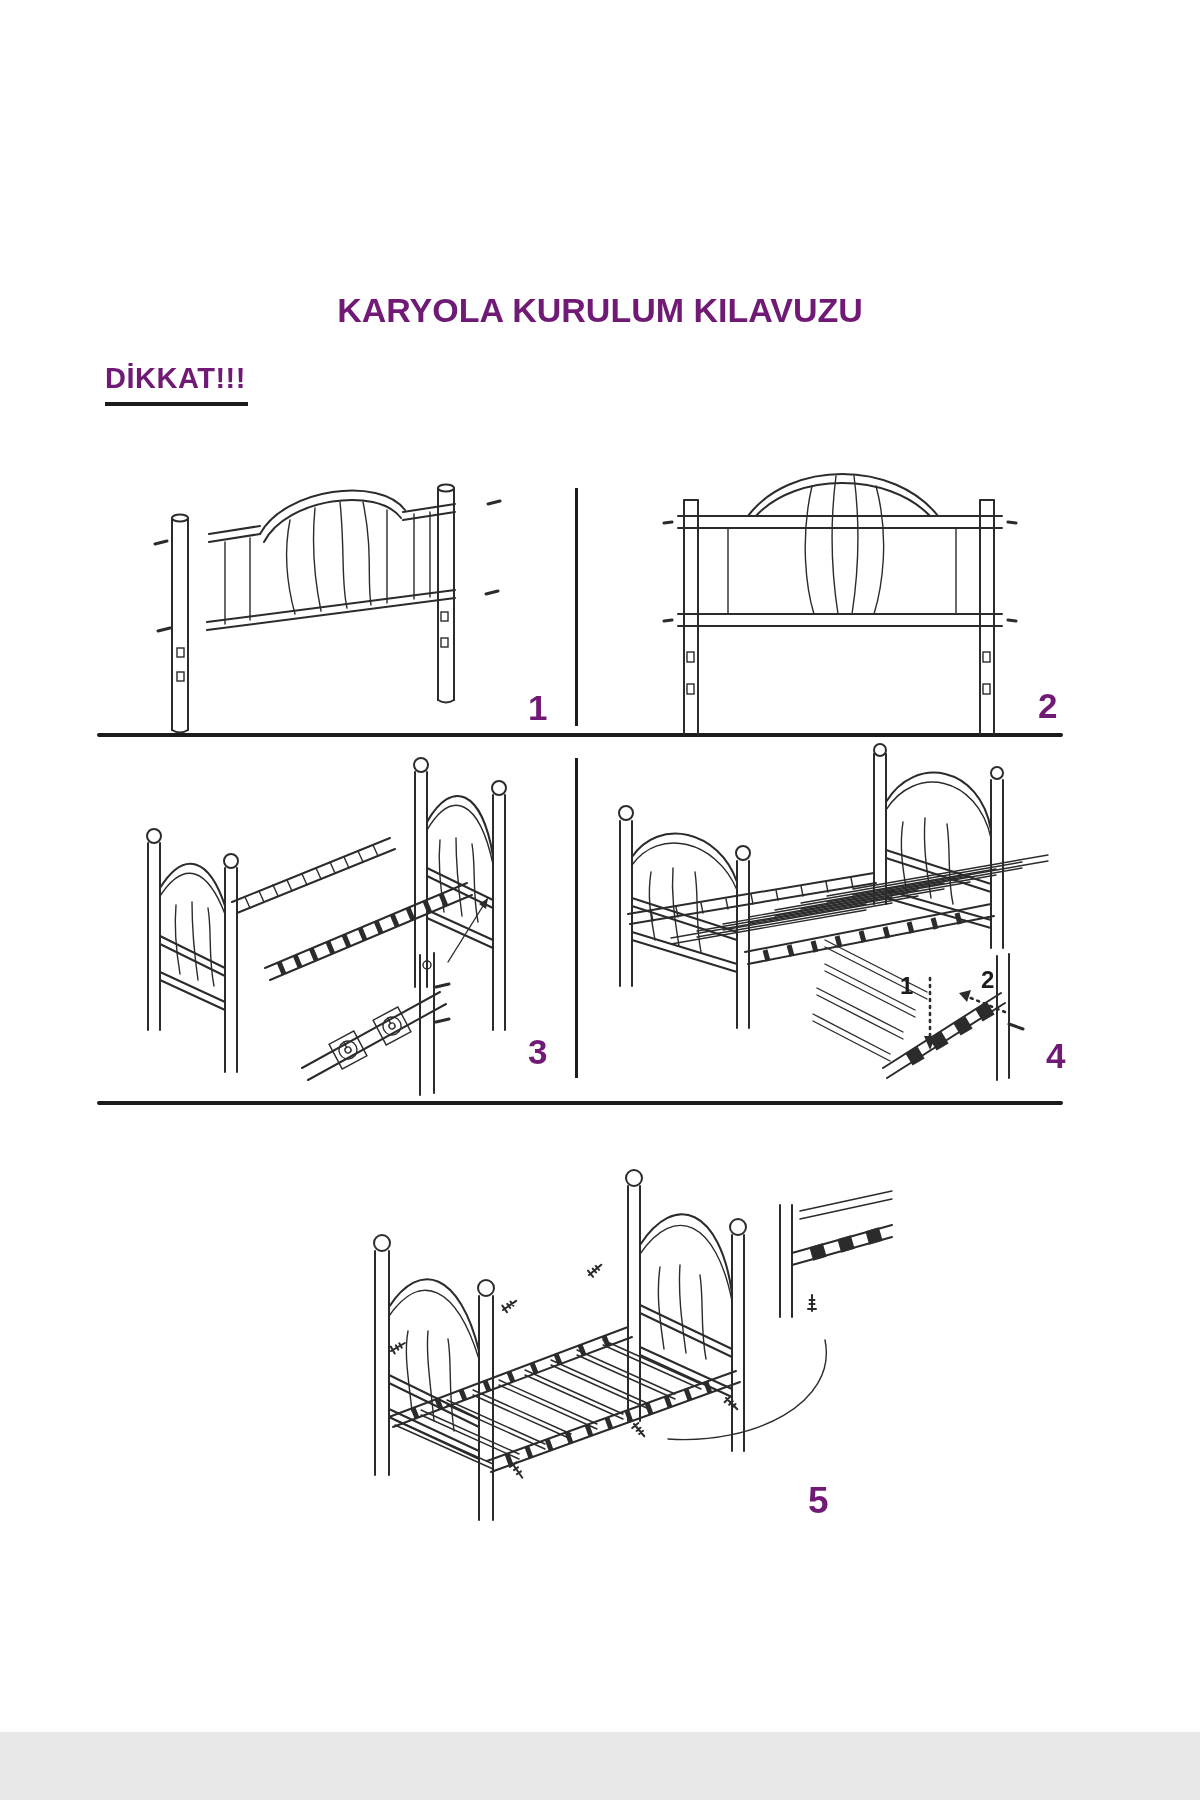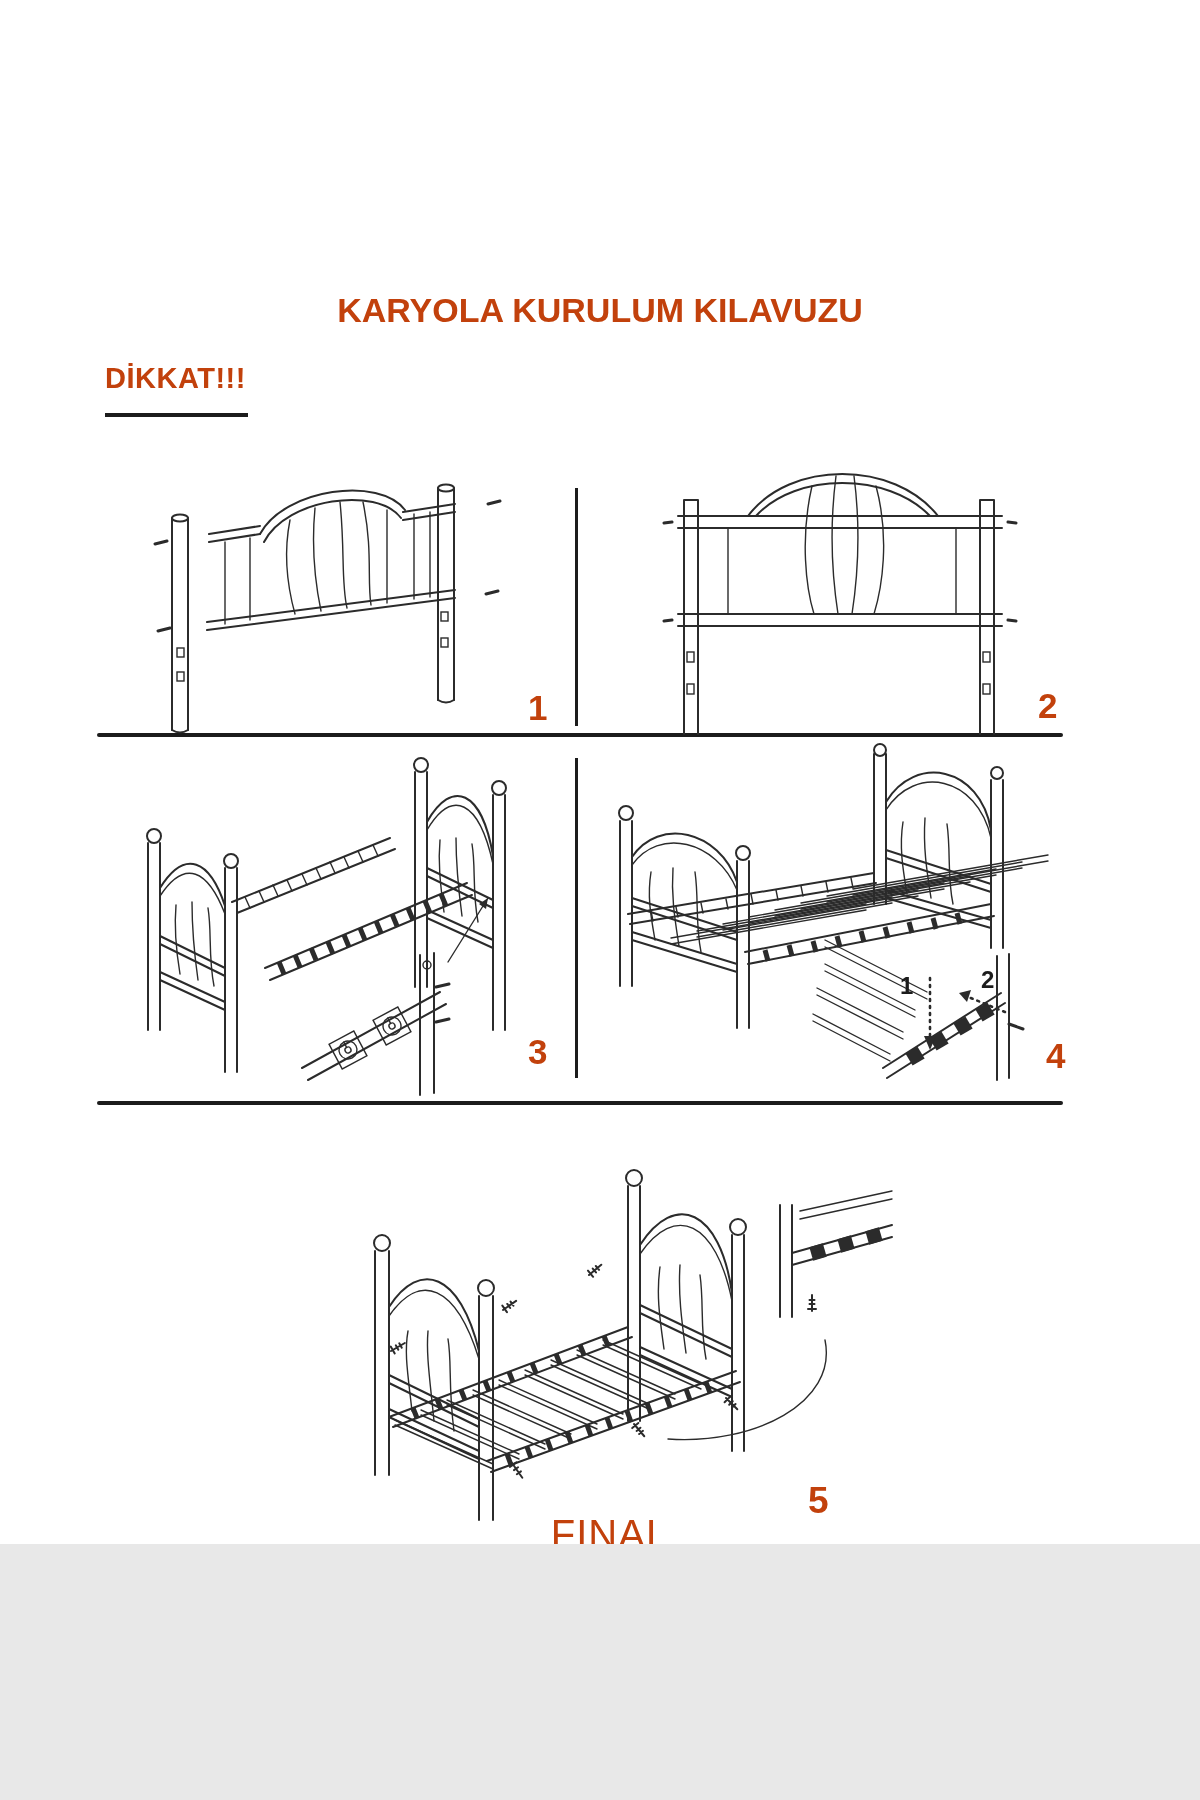--- a/index.html
+++ b/index.html
@@ -1,21 +1,21 @@
 <!DOCTYPE html>
 <html><head>
 <meta charset="utf-8">
 <style>
   html,body{margin:0;padding:0;background:#e8e8e8;}
-  .page{position:relative;width:1200px;height:1544px;background:#ffffff;
-        font-family:"Liberation Sans",sans-serif;color:#c2410c;overflow:hidden;margin:0 auto;}
+  .page{position:relative;width:1200px;height:1732px;background:#ffffff;
+        font-family:"Liberation Sans",sans-serif;color:#701a75;overflow:hidden;margin:0 auto;}
   .abs{position:absolute;}
   .title{top:291px;left:0;width:1200px;text-align:center;font-size:34px;font-weight:bold;letter-spacing:0px;}
   .warn-head{top:362px;left:105px;font-size:29px;font-weight:bold;border-bottom:4px solid #1c1c1c;
-             padding:0 2px 18px 0;letter-spacing:0.5px;}
+             padding:0 2px 7px 0;letter-spacing:0.5px;}
   .warn-body{top:412px;left:105px;font-size:15px;font-weight:bold;white-space:nowrap;letter-spacing:-0.2px;}
   .hline{height:4px;background:#1c1c1c;border-radius:2px;}
   .vline{width:3px;background:#1c1c1c;}
   .stepnum{font-size:35px;font-weight:bold;}
   .final{font-size:40px;font-weight:normal;letter-spacing:1px;}
   svg{position:absolute;overflow:visible;}
   .ln{fill:none;stroke:#2b2b2b;stroke-width:2;stroke-linecap:round;stroke-linejoin:round;}
   .thin{fill:none;stroke:#2b2b2b;stroke-width:1.4;stroke-linecap:round;}
   .thick{fill:none;stroke:#2b2b2b;stroke-width:3;stroke-linecap:round;}
   .dark{fill:none;stroke:#2b2b2b;stroke-width:5;stroke-linecap:butt;}
@@ -289,15 +289,14 @@
           <rect class="fillink" x="-7" y="-7" width="14" height="14"></rect>
         </g>
       <g transform="translate(594,101) rotate(-16)">
           <rect class="fillink" x="-7" y="-7" width="14" height="14"></rect>
         </g>
       <path class="thin" d="M520,76 L612,56 M520,84 L612,64"></path>
       <path class="thin" d="M545,205 C558,268 474,310 388,304"></path>
     </g>
   </svg>
   <div class="abs stepnum" style="left:808px;top:1480px;font-size:37px;">5</div>
-  <div class="abs final" style="left:480px;top:1512px;width:260px;text-align:center;">FINAL</div>
 
 </div>
 
 </body></html>

